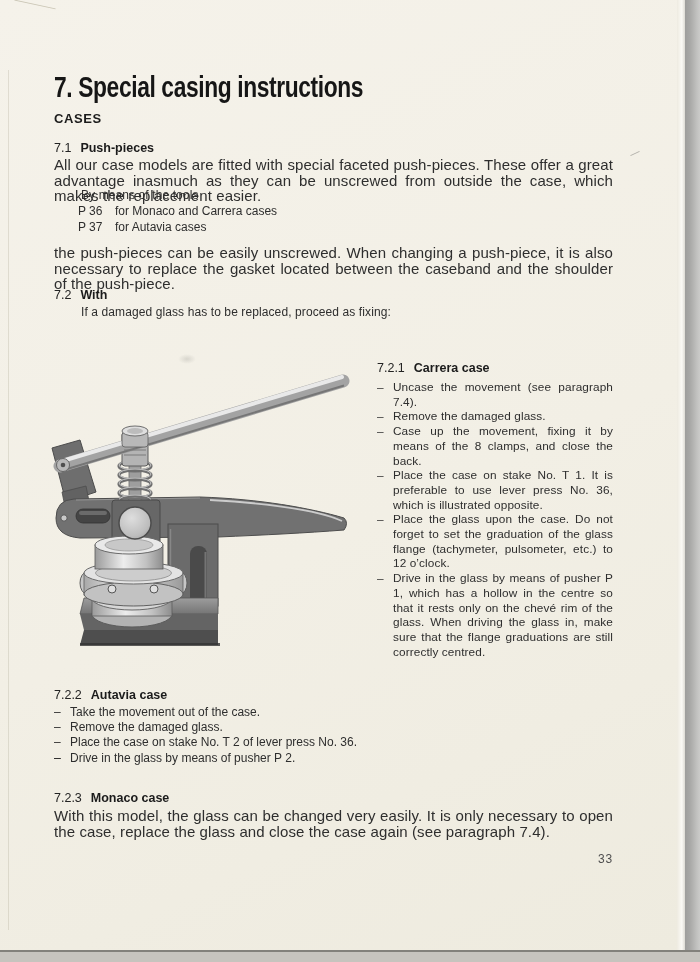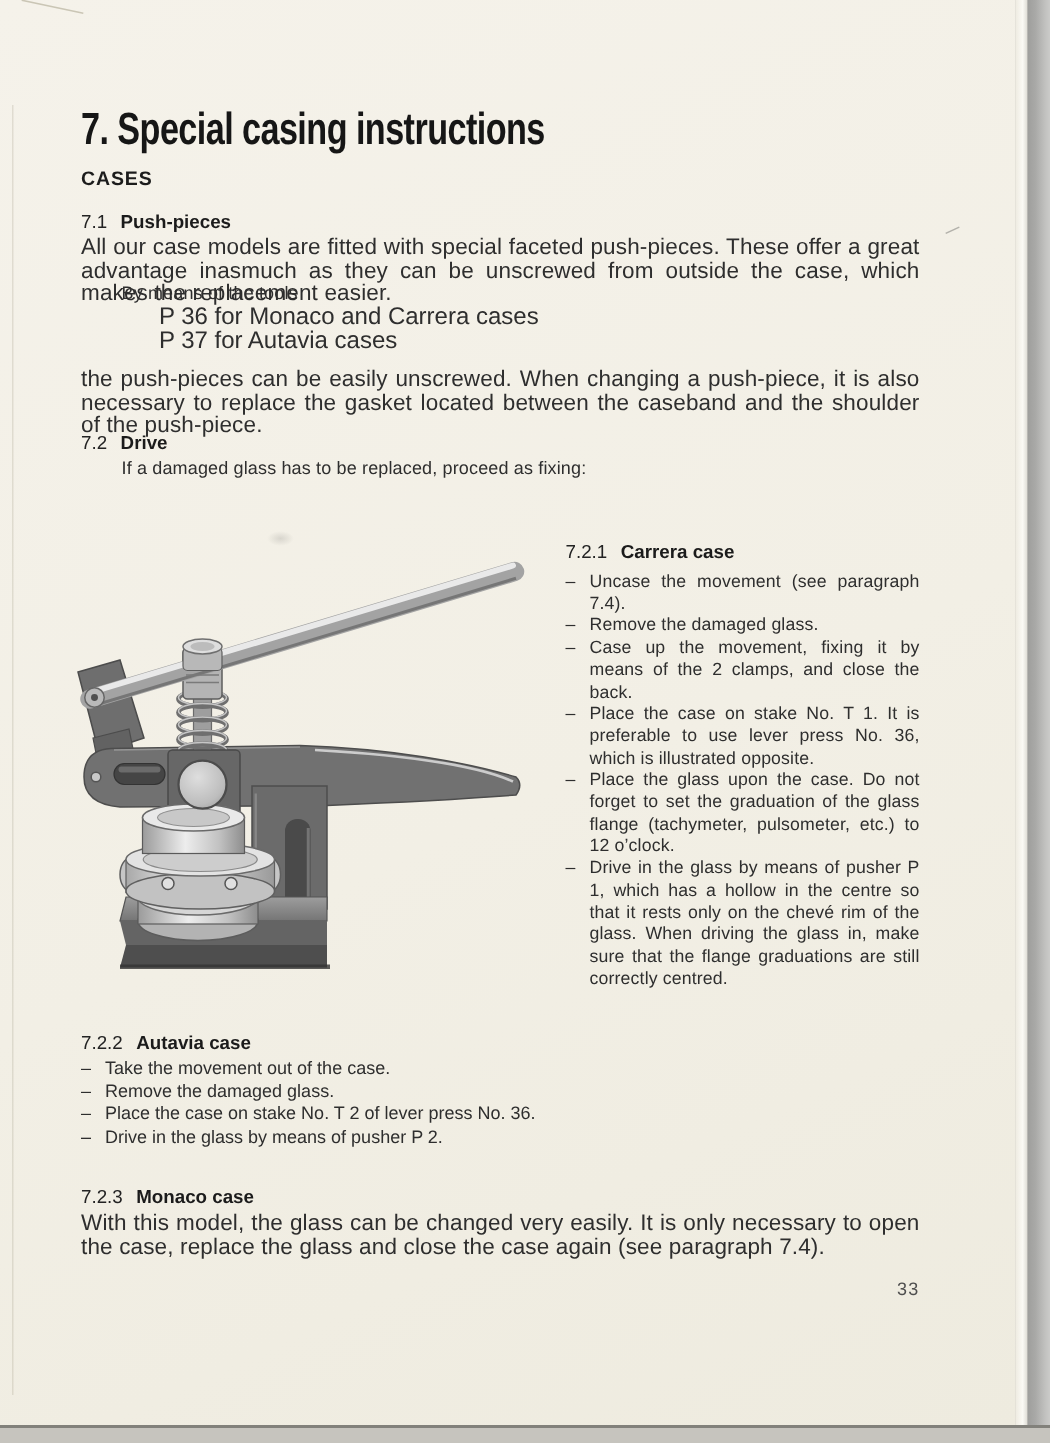--- a/index.html
+++ b/index.html
@@ -29,21 +29,21 @@
   }
   .cases{position:absolute;left:54px;top:111px;font-size:13px;font-weight:700;
     letter-spacing:0.6px;color:#1c1c1c;}
   .h{position:absolute;font-size:12.5px;color:#232323;white-space:nowrap;}
   .h .hnum{font-weight:400;margin-right:9px;}
   .h .hname{font-weight:700;color:#1b1b1b;}
   .para{position:absolute;left:54px;width:559px;color:#2e2e2e;
     font-size:15px;line-height:15.5px;letter-spacing:0.1px;}
   .line1{position:absolute;left:54px;color:#2e2e2e;font-size:12px;line-height:15.5px;
     letter-spacing:0.1px;white-space:pre-wrap;margin-left:27px;}
-  .tools{position:absolute;left:78px;top:204px;font-size:16px;line-height:15.5px;color:#2e2e2e;margin-left:28px;}
+  .tools{position:absolute;left:78px;top:204px;font-size:12px;line-height:15.5px;color:#2e2e2e;}
   .tool-row .tcode{display:inline-block;width:37px;}
   
   .rightcol{position:absolute;left:377px;top:361px;width:236px;}
   .rightcol .h{position:static;display:block;margin:0 0 5px 0;}
   .blist{font-size:11.8px;line-height:14.7px;color:#2e2e2e;letter-spacing:0.1px;}
   .blist .bullet{position:relative;padding-left:16px;}
   .blist .dash{position:absolute;left:0;top:0;}
   
   .blist2{position:absolute;left:54px;top:705px;font-size:12px;line-height:15.2px;color:#2e2e2e;}
   .blist2 .bullet{position:relative;padding-left:16px;}
@@ -79,21 +79,21 @@
       <div class="tool-row">
           <span class="tcode">P 36</span><span class="tdesc">for Monaco and Carrera cases</span>
         </div>
         <div class="tool-row">
           <span class="tcode">P 37</span><span class="tdesc">for Autavia cases</span>
         </div>
     </div>
     <div class="para justify" style="top:245px;">the push-pieces can be easily unscrewed. When changing a push-piece, it is also necessary to replace the gasket located between the caseband and the shoulder of the push-piece.</div>
 
     <div class="h" style="left:54px;top:288px;">
-      <span class="hnum">7.2</span><span class="hname">Drive</span>
+      <span class="hnum">7.2</span><span class="hname">With</span>
     </div>
     <div class="line1" style="top:305px;">If a damaged glass has to be replaced, proceed as fixing:</div>
 
     <div class="figure">
       <svg width="310" height="300" viewBox="0 0 310 300">
         <defs>
           <linearGradient id="cylH" x1="0" y1="0" x2="1" y2="0">
             <stop offset="0" stop-color="#9b9b9b"></stop>
               <stop offset="0.42" stop-color="#ededed"></stop>
             <stop offset="0.75" stop-color="#c2c2c2"></stop>
@@ -202,21 +202,21 @@
         <span class="hnum">7.2.1</span><span class="hname">Carrera case</span>
       </div>
       <div class="blist justify">
         <div class="bullet">
             <span class="dash">–</span><span class="btxt">Uncase the movement (see paragraph 7.4).</span>
           </div>
           <div class="bullet">
             <span class="dash">–</span><span class="btxt">Remove the damaged glass.</span>
           </div>
           <div class="bullet">
-            <span class="dash">–</span><span class="btxt">Case up the movement, fixing it by means of the 2 clamps, and close the back.</span>
+            <span class="dash">–</span><span class="btxt">Case up the movement, fixing it by means of the 8 clamps, and close the back.</span>
           </div>
           <div class="bullet">
             <span class="dash">–</span><span class="btxt">Place the case on stake No. T 1. It is preferable to use lever press No. 36, which is illustrated opposite.</span>
           </div>
           <div class="bullet">
             <span class="dash">–</span><span class="btxt">Place the glass upon the case. Do not forget to set the graduation of the glass flange (tachymeter, pulsometer, etc.) to 12 o’clock.</span>
           </div>
           <div class="bullet">
             <span class="dash">–</span><span class="btxt">Drive in the glass by means of pusher P 1, which has a hollow in the centre so that it rests only on the chevé rim of the glass. When driving the glass in, make sure that the flange graduations are still correctly centred.</span>
           </div>

